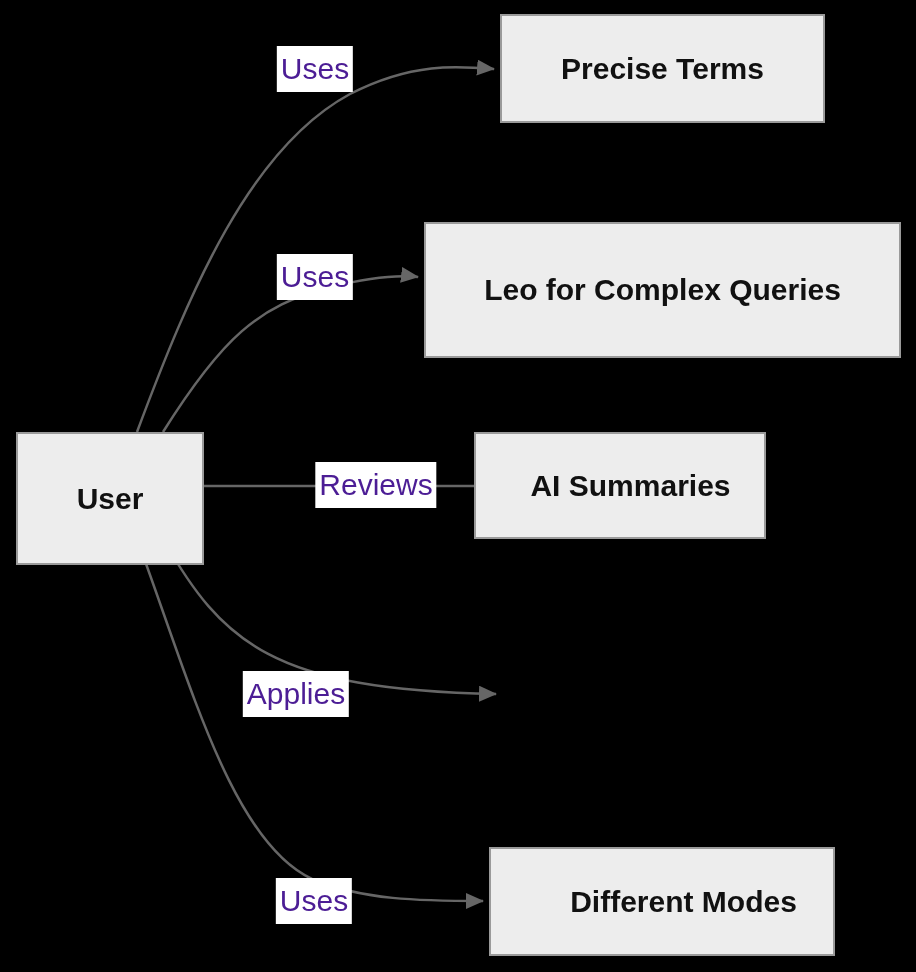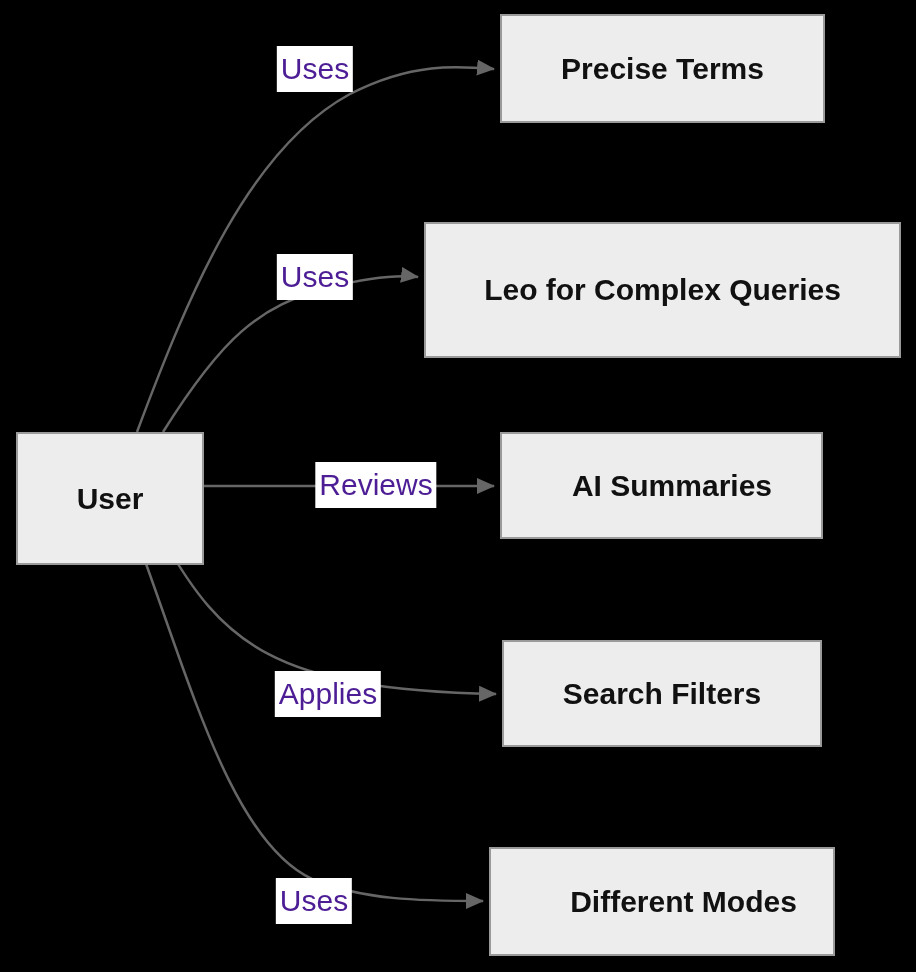--- a/index.html
+++ b/index.html
@@ -80,35 +80,32 @@
   </div>
 
   <div class="node" style="left:500px; top:14px; width:325px; height:109px;">
     <span>Precise Terms</span>
   </div>
 
   <div class="node" style="left:424px; top:222px; width:477px; height:136px;">
     <span>Leo for Complex Queries</span>
   </div>
 
-  <div class="node" style="left:500px; top:432px; width:323px; height:107px;padding-left:21px;">
+  <div class="node" style="left:474px; top:432px; width:292px; height:107px;padding-left:21px;">
     <span>AI Summaries</span>
   </div>
 
-  <div class="node" style="left:502px; top:640px; width:320px; height:107px;">
-    <span>Search Filters</span>
-  </div>
 
   <div class="node" style="left:489px; top:847px; width:346px; height:109px;padding-left:43px;">
     <span>Different Modes</span>
   </div>
 
   <div class="edge-label" style="left:315px; top:69px;">Uses</div>
 
   <div class="edge-label" style="left:315px; top:277px;">Uses</div>
 
   <div class="edge-label" style="left:328px; top:485px;margin-left:48px;">Reviews</div>
 
-  <div class="edge-label" style="left:328px; top:694px;">Applies</div>
+  <div class="edge-label" style="left:296px; top:694px;">Applies</div>
 
   <div class="edge-label" style="left:314px; top:901px;">Uses</div>
 
 </div>
 
 </body></html>

